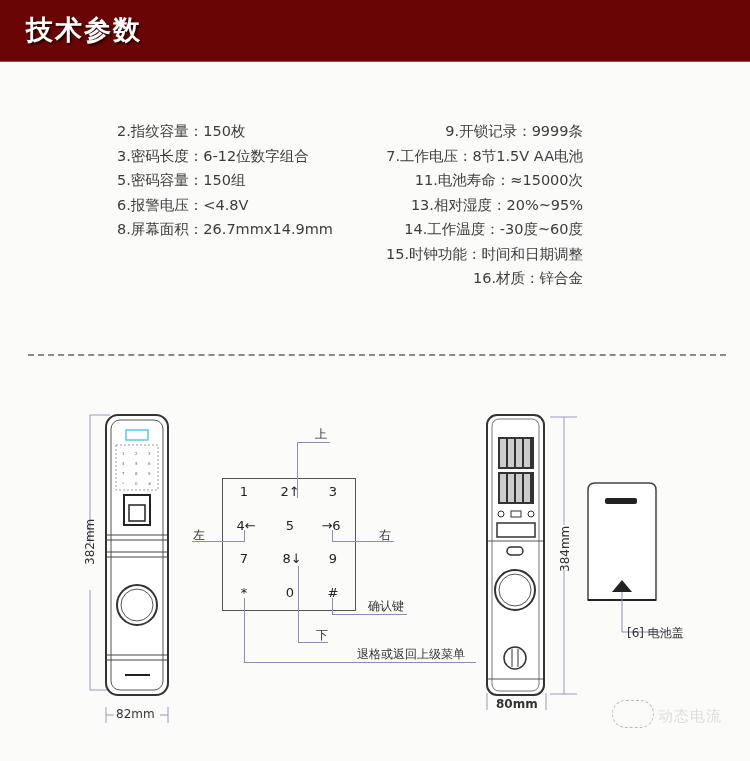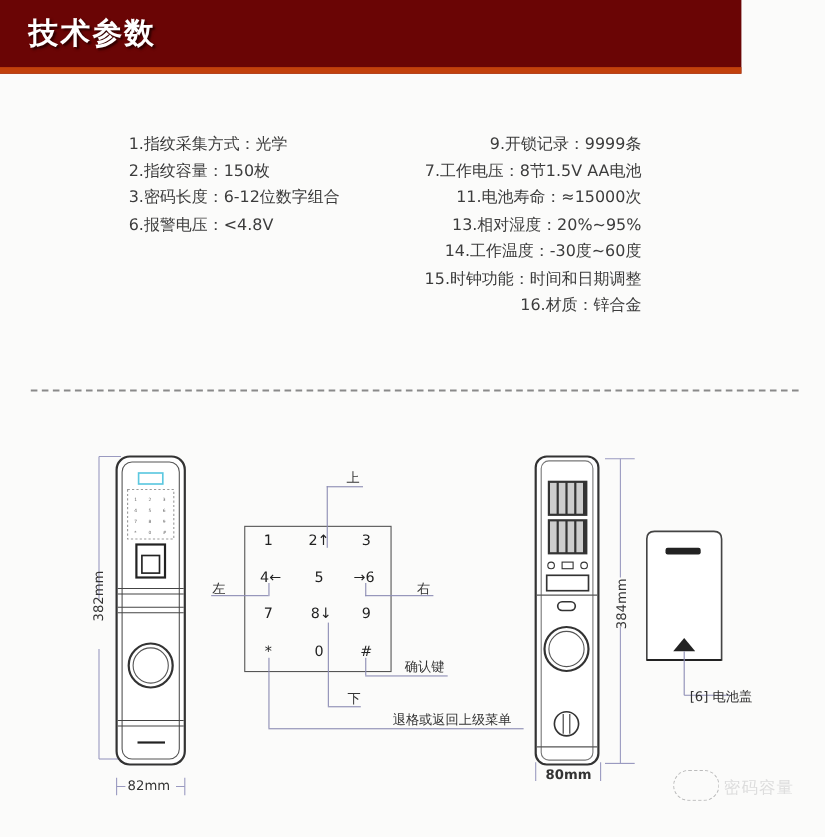--- a/index.html
+++ b/index.html
@@ -1,41 +1,42 @@
 <!DOCTYPE html>
 <html><head>
 <meta charset="utf-8">
 <style>
   html,body{margin:0;padding:0;}
   body{width:750px;height:761px;background:#fbfbfa;position:relative;overflow:hidden;font-family:"DejaVu Sans",sans-serif;color:#333;}
-  .header{position:absolute;left:0;top:0;width:674px;height:61px;background:#6a0505;border-bottom:6px solid #c2410c;}
+  .header{position:absolute;left:0;top:0;width:750px;height:61px;background:#6a0505;border-bottom:1px solid #c2410c;}
   .header-title{position:absolute;left:26px;top:12px;font-size:27px;font-weight:bold;color:#fff;letter-spacing:2px;text-shadow:2px 2px 2px #2a0000;}
   .specs{position:absolute;top:119px;font-size:14.5px;color:#3c3c3c;line-height:24.5px;}
   .specs.col1{left:117px;}
   .specs.col2{left:386px;text-align:right;}
   .spec-row{white-space:nowrap;}
   .divider{position:absolute;left:28px;top:354px;width:698px;border-top:2px dashed #8a8a8a;}
   .abs{position:absolute;}
   .dim-text{font-size:12px;color:#333;}
   .label{font-size:12px;color:#333;white-space:nowrap;}
   .key{position:absolute;font-size:13px;color:#222;width:24px;text-align:center;}
   .line{position:absolute;background:#8c8cb4;}
 </style>
 </head>
 <body>
 
 <div class="header">
   <div class="header-title">技术参数</div>
 </div>
 
 <div class="specs col1">
-  <div class="spec-row">1.指纹采集方式：光学</div>
   <div class="spec-row">2.指纹容量：150枚</div>
   <div class="spec-row">3.密码长度：6-12位数字组合</div>
+  <div class="spec-row">5.密码容量：150组</div>
   <div class="spec-row">6.报警电压：&lt;4.8V</div>
+  <div class="spec-row">8.屏幕面积：26.7mmx14.9mm</div>
 </div>
 <div class="specs col2">
   <div class="spec-row">9.开锁记录：9999条</div>
   <div class="spec-row">7.工作电压：8节1.5V AA电池</div>
   <div class="spec-row">11.电池寿命：≈15000次</div>
   <div class="spec-row">13.相对湿度：20%~95%</div>
   <div class="spec-row">14.工作温度：-30度~60度</div>
   <div class="spec-row">15.时钟功能：时间和日期调整</div>
   <div class="spec-row">16.材质：锌合金</div>
 </div>
@@ -168,13 +169,13 @@
   <path d="M3,120 L3,10 Q3,3 10,3 L64,3 Q71,3 71,10 L71,120 Z" fill="#fff" stroke="#444" stroke-width="1.5"></path>
   <line x1="3" y1="120" x2="71" y2="120" stroke="#222" stroke-width="2"></line>
   <rect x="20" y="18" width="32" height="6" rx="2" fill="#222"></rect>
   <polygon points="37,100 27,112 47,112" fill="#222"></polygon>
   <line x1="37" y1="112" x2="37" y2="152" stroke="#8c8cb4"></line>
   <line x1="37" y1="152" x2="80" y2="152" stroke="#8c8cb4"></line>
 </svg>
 <div class="label abs" style="left:627px;top:625px">[6] 电池盖</div>
 
 <div class="abs" style="left:612px;top:700px;width:40px;height:26px;border:1px dashed #bbb;border-radius:14px;"></div>
-<div class="abs" style="left:658px;top:707px;font-size:15px;color:#ddd;letter-spacing:1px;">密码容量</div>
+<div class="abs" style="left:658px;top:707px;font-size:15px;color:#ddd;letter-spacing:1px;">动态电流</div>
 
 </body></html>

